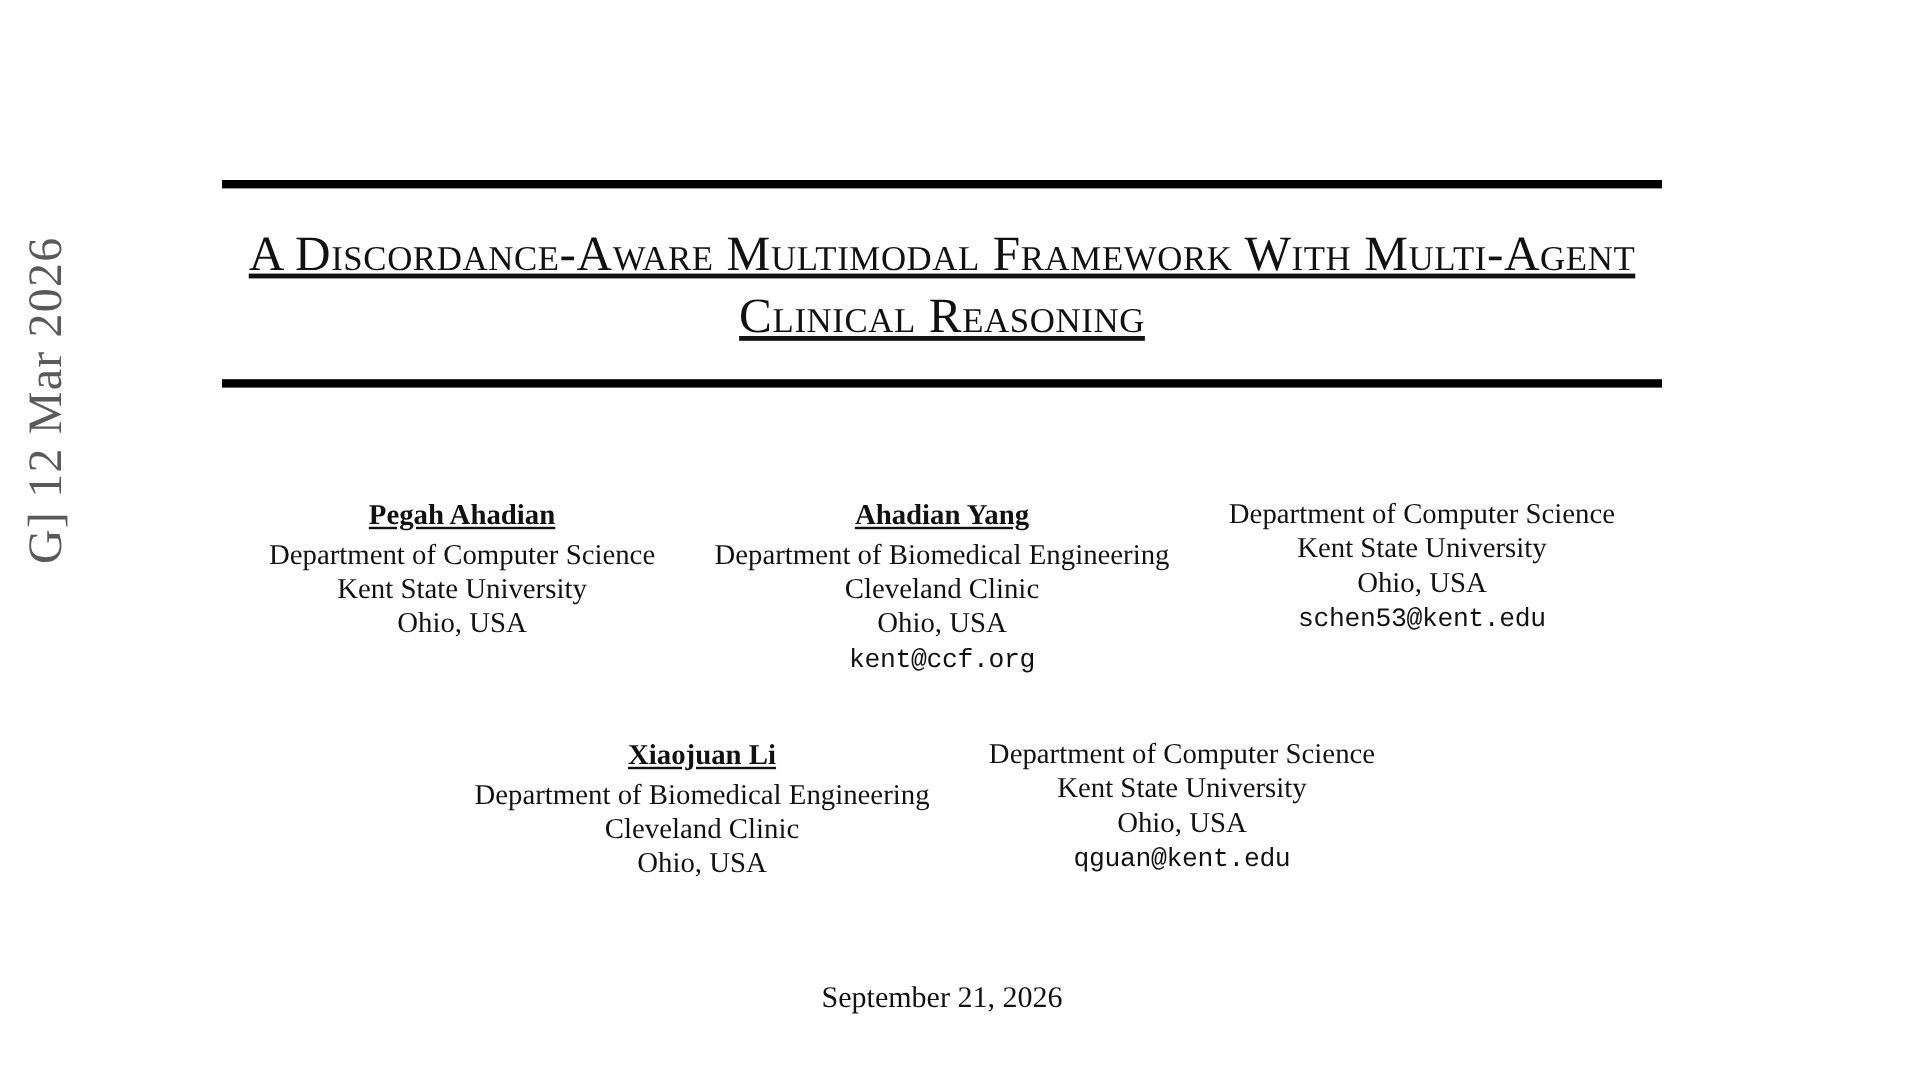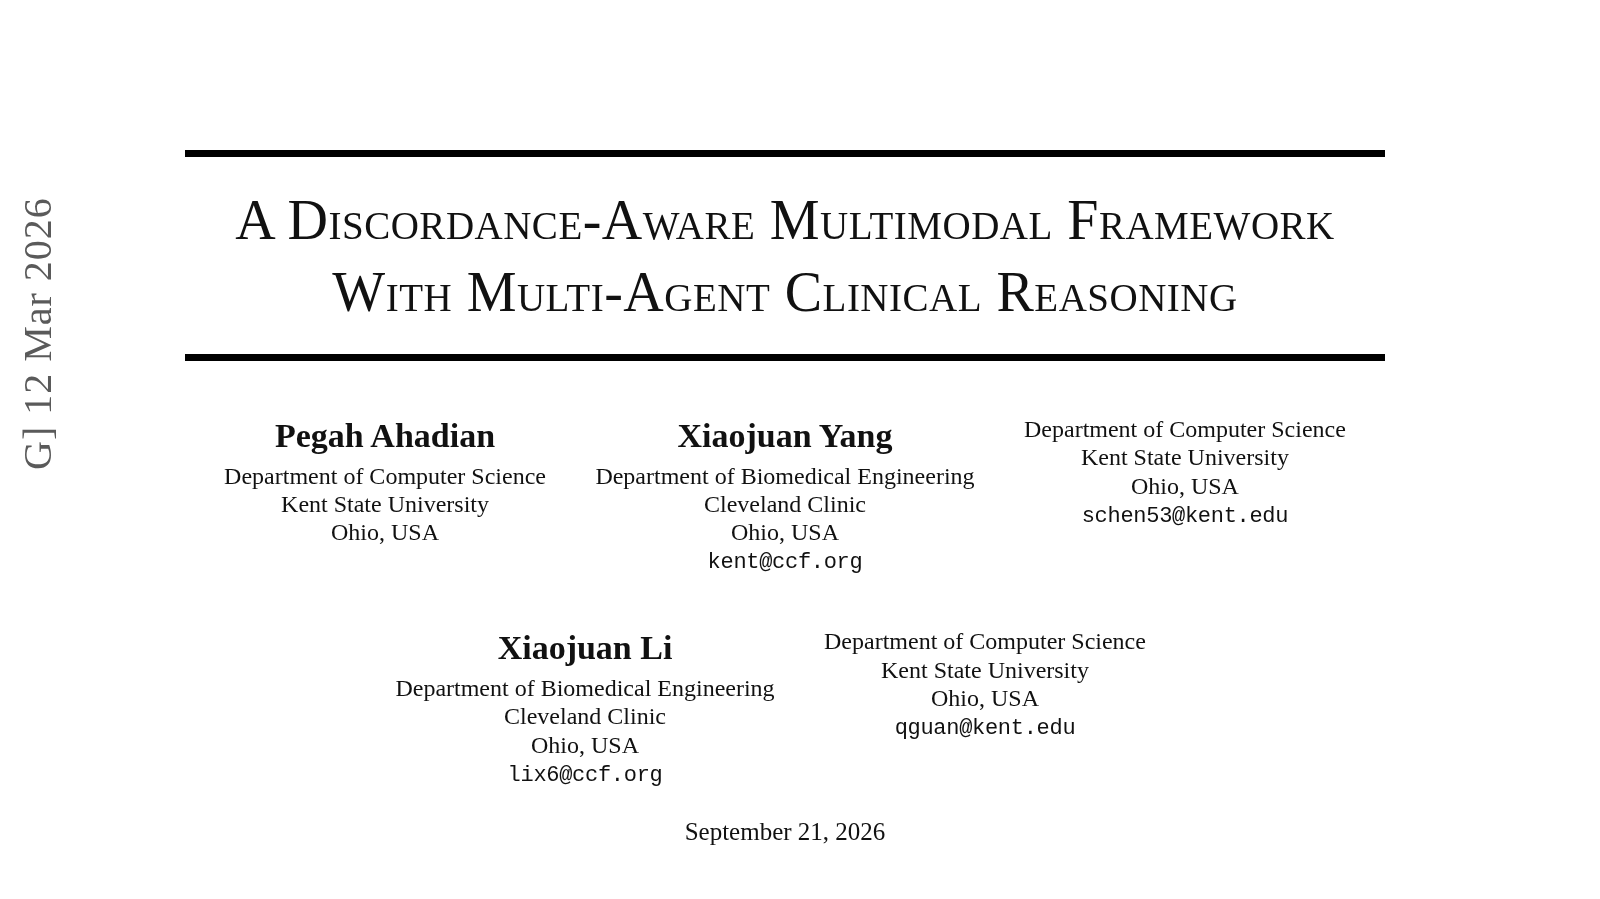--- a/index.html
+++ b/index.html
@@ -46,28 +46,29 @@
   }
 
   .rule {
     height: 7px;
     background: #000000;
     width: 100%;
   }
 
   .paper-title {
     text-align: center;
-    font-size: 56px;
+    font-size: 41px;
     line-height: 1.28;
     letter-spacing: 0.5px;
     padding: 28px 10px 26px 10px;
     font-variant: small-caps;
     text-transform: capitalize;
     font-weight: normal;
     margin: 0;
+    text-decoration: underline;
   }
 
   .authors-area {
     position: absolute;
     left: 185px;
     top: 415px;
     width: 1200px;
   }
 
   .author-row {
@@ -92,23 +93,24 @@
   }
 
   .author {
     text-align: center;
     padding: 0 6px;
     box-sizing: border-box;
   }
 
   .author-name {
     font-weight: bold;
-    font-size: 34px;
+    font-size: 24px;
     line-height: 1.25;
     margin-bottom: 4px;
+    text-decoration: underline;
   }
 
   .author-line {
     font-size: 24px;
     line-height: 1.18;
   }
 
   .author-email {
     font-family: "Liberation Mono", "DejaVu Sans Mono", monospace;
     font-size: 22px;
@@ -143,21 +145,21 @@
     <div class="author-row row-1">
 
       <div class="author">
         <div class="author-name">Pegah Ahadian</div>
         <div class="author-line">Department of Computer Science</div>
         <div class="author-line">Kent State University</div>
         <div class="author-line">Ohio, USA</div>
       </div>
 
       <div class="author">
-        <div class="author-name">Xiaojuan Yang</div>
+        <div class="author-name">Ahadian Yang</div>
         <div class="author-line">Department of Biomedical Engineering</div>
         <div class="author-line">Cleveland Clinic</div>
         <div class="author-line">Ohio, USA</div>
         <div class="author-email">kent@ccf.org</div>
       </div>
 
       <div class="author">
         <div class="author-line">Department of Computer Science</div>
         <div class="author-line">Kent State University</div>
         <div class="author-line">Ohio, USA</div>
@@ -166,21 +168,20 @@
 
     </div>
 
     <div class="author-row row-2">
 
       <div class="author">
         <div class="author-name">Xiaojuan Li</div>
         <div class="author-line">Department of Biomedical Engineering</div>
         <div class="author-line">Cleveland Clinic</div>
         <div class="author-line">Ohio, USA</div>
-        <div class="author-email">lix6@ccf.org</div>
       </div>
 
       <div class="author">
         <div class="author-line">Department of Computer Science</div>
         <div class="author-line">Kent State University</div>
         <div class="author-line">Ohio, USA</div>
         <div class="author-email">qguan@kent.edu</div>
       </div>
 
     </div>

